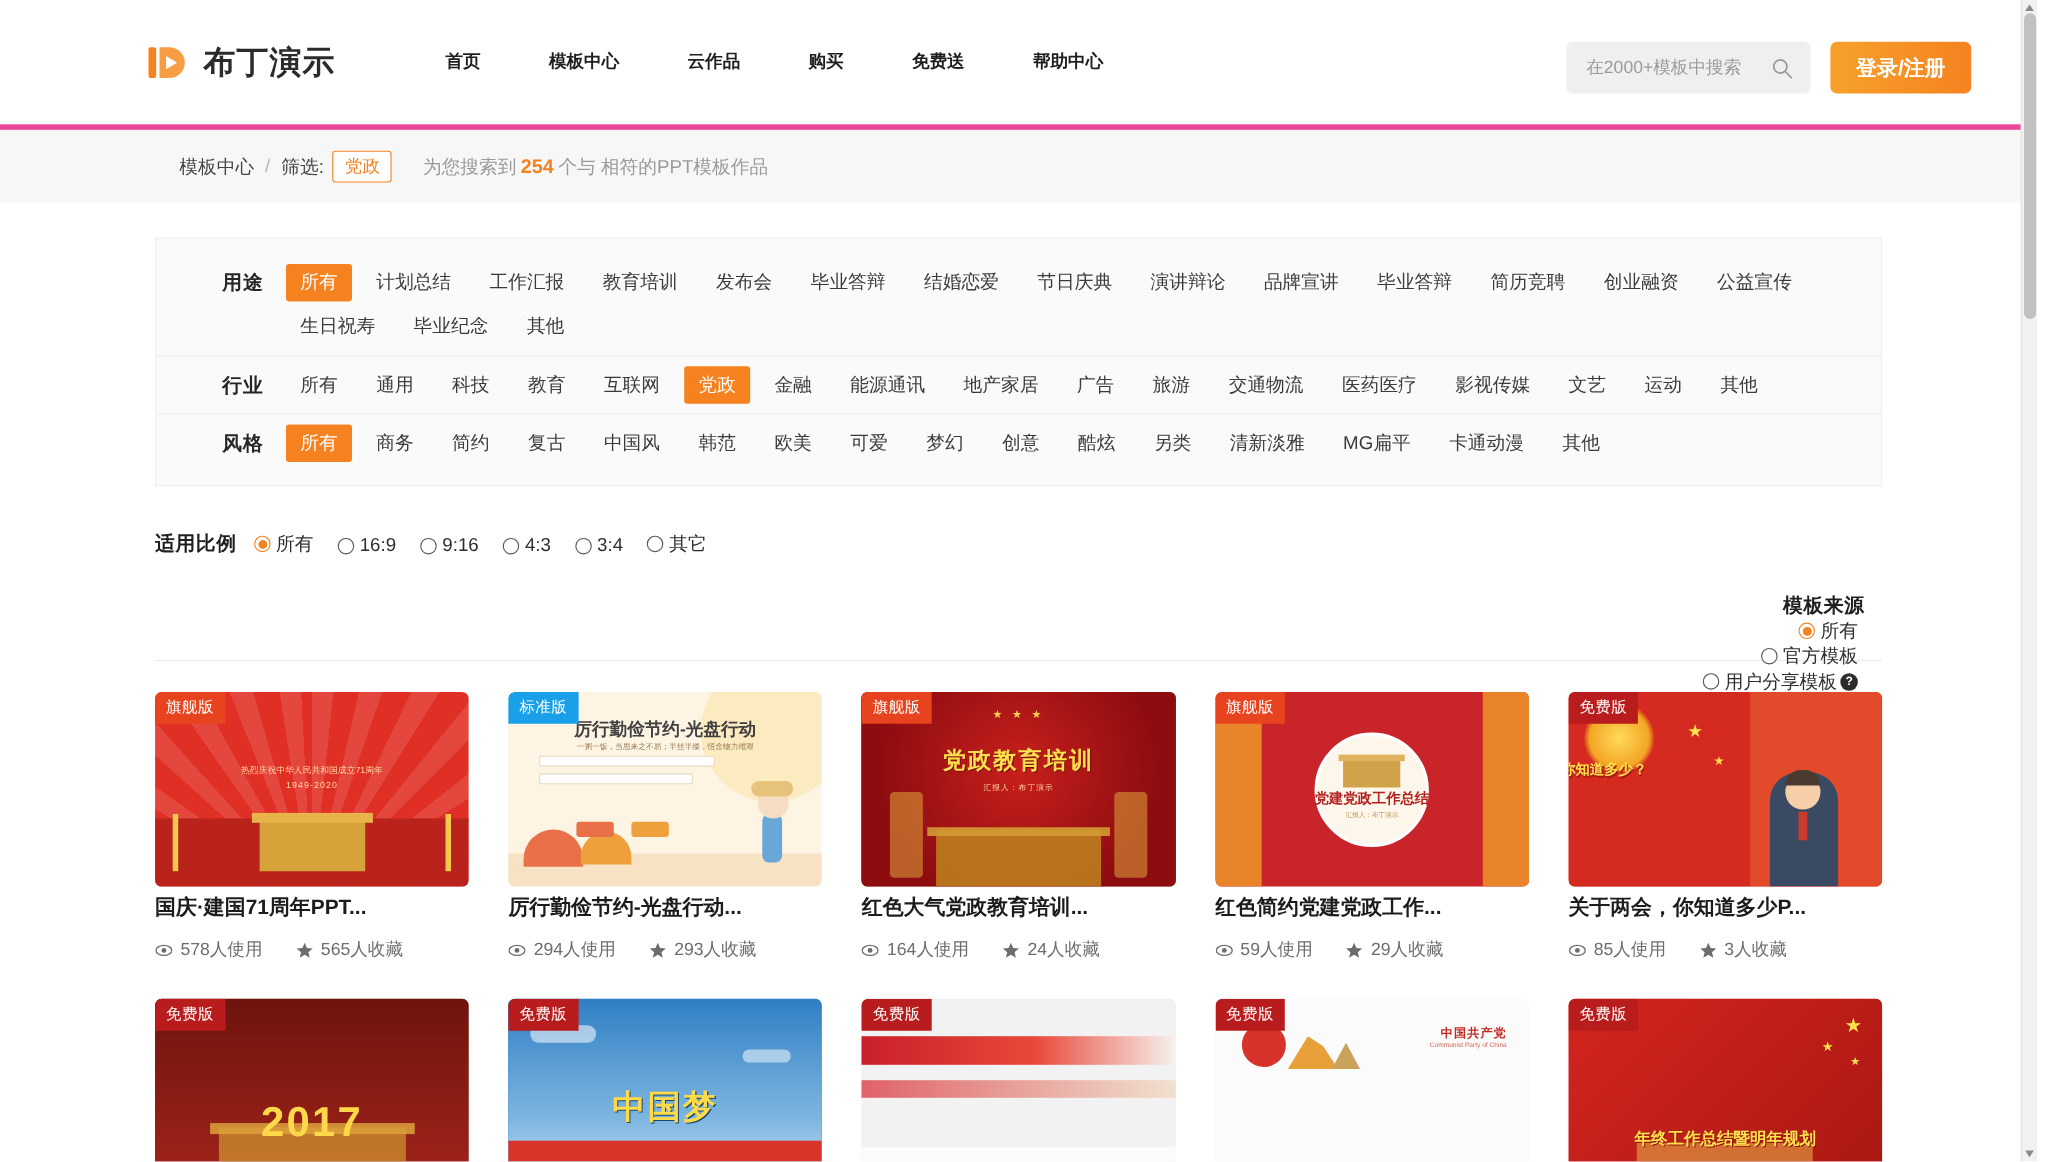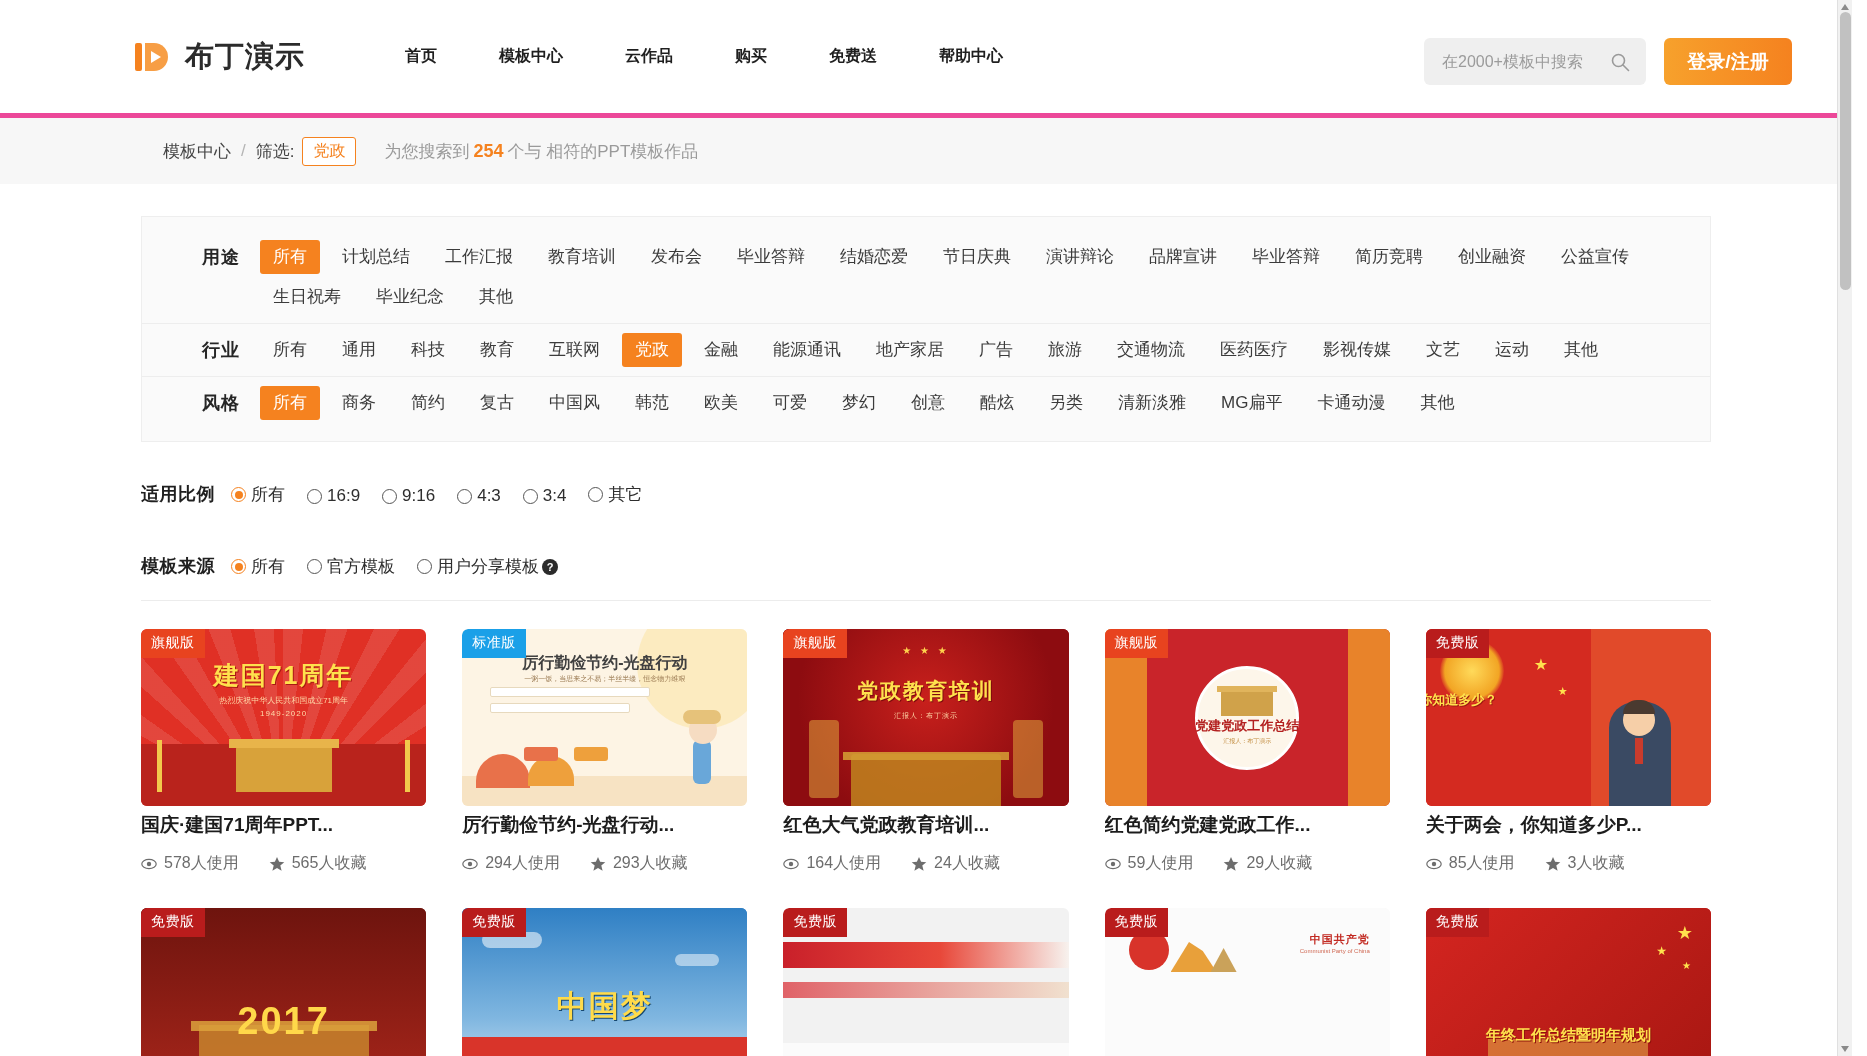--- a/index.html
+++ b/index.html
@@ -186,21 +186,21 @@
   }
 
   
   .radio-row {
     display: flex;
     align-items: flex-end;
     padding: 0 141px;
     margin-top: 24px;
     height: 40px;
   }
-  .radio-row.second { margin-top: 32px; }
+  .radio-row.second { margin-top: 32px; flex-direction: column; }
   .radio-label {
     font-size: 18px;
     font-weight: 700;
     color: #1f1f1f;
     margin-right: 16px;
     letter-spacing: 0.5px;
   }
   .radio-opt {
     display: flex;
     align-items: center;
@@ -521,21 +521,20 @@
     <div class="card">
       <div class="thumb" style="background:#e03025">
         <div class="art">
           <div class="rays"></div>
           <div style="position:absolute;left:0;right:0;bottom:0;height:62px;background:#b9231c"></div>
           <div style="position:absolute;left:50%;transform:translateX(-50%);bottom:14px;width:96px;height:46px;background:#d8a23a;border-radius:3px 3px 0 0"></div>
           <div style="position:absolute;left:50%;transform:translateX(-50%);bottom:58px;width:110px;height:9px;background:#e8b44a"></div>
           <div style="position:absolute;left:16px;bottom:14px;width:5px;height:52px;background:#f2c94c"></div>
           <div style="position:absolute;right:16px;bottom:14px;width:5px;height:52px;background:#f2c94c"></div>
         </div>
-        <div class="art-txt" style="top:30px;font-size:25px;color:#ffe14d;text-shadow:1px 1px 0 #a81a12">建国71周年</div>
         <div class="art-txt" style="top:66px;font-size:8px;color:#ffd9a8;font-weight:400;letter-spacing:0">热烈庆祝中华人民共和国成立71周年</div>
         <div class="art-txt" style="top:80px;font-size:8px;color:#ffd9a8;font-weight:400;letter-spacing:1px">1949-2020</div>
         <span class="badge flagship">旗舰版</span>
       </div>
       <div class="card-title">国庆·建国71周年PPT...</div>
       <div class="card-stats">
         <span class="stat">
           <span class="eye-icon">
             <svg width="16" height="16" viewBox="0 0 16 16">
                 <ellipse cx="8" cy="8" rx="7.2" ry="4.6" fill="none" stroke="#6d6d6d" stroke-width="1.2"></ellipse>

